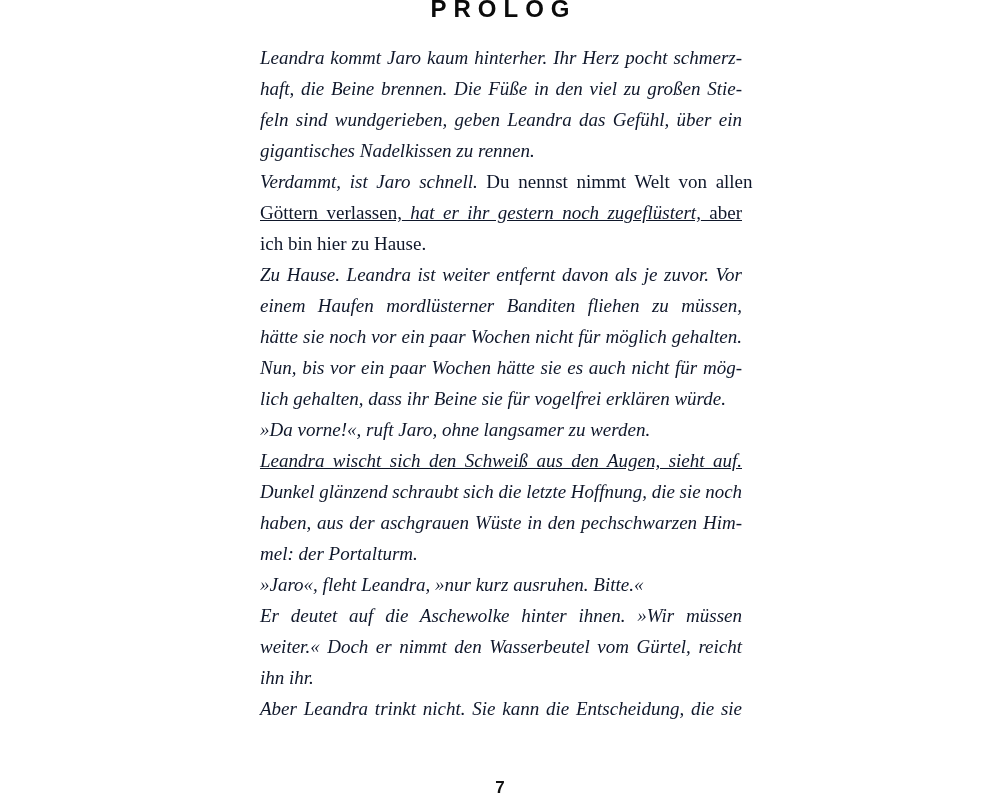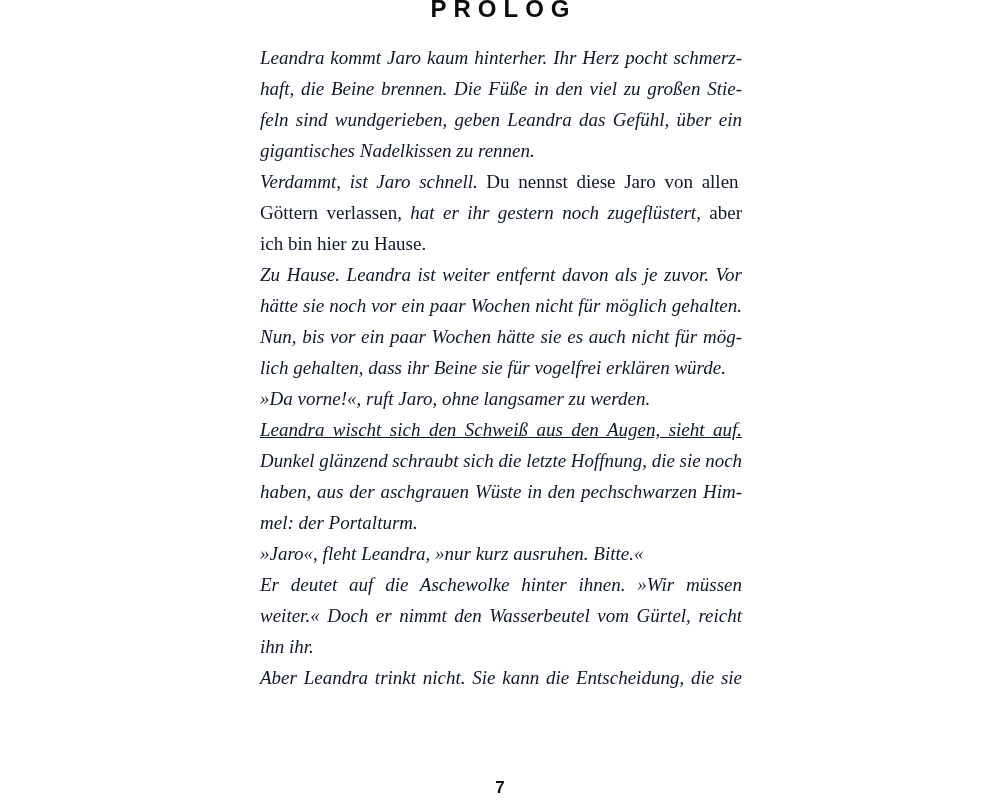--- a/index.html
+++ b/index.html
@@ -55,24 +55,25 @@
 </head>
 <body>
 
 <div class="page">
   <h1 class="title">PROLOG</h1>
   <div class="column">
       <div class="line justify"><span class="linein" style="word-spacing: 1.21094px;"><span class="italic">Leandra kommt Jaro kaum hinterher. Ihr Herz pocht schmerz-</span></span></div>
       <div class="line justify"><span class="linein" style="word-spacing: 1.97443px;"><span class="italic">haft, die Beine brennen. Die Füße in den viel zu großen Stie-</span></span></div>
       <div class="line justify"><span class="linein" style="word-spacing: 2.59766px;"><span class="italic">feln sind wundgerieben, geben Leandra das Gefühl, über ein</span></span></div>
       <div class="line"><span class="linein"><span class="italic">gigantisches Nadelkissen zu rennen.</span></span></div>
-      <div class="line justify"><span class="linein" style="word-spacing: 3.90451px;"><span class="italic">Verdammt, ist Jaro schnell.</span><span class="roman"> Du nennst diese Jaro von allen</span></span></div>
-      <div class="line justify"><span class="linein" style="word-spacing: 3.65625px;"><span class="roman">Göttern verlassen,</span><span class="italic"> hat er ihr gestern noch zugeflüstert,</span><span class="roman"> aber</span></span></div>
+      <div class="line justify"><span class="linein" style="word-spacing: 3.90451px;"><span class="italic">Verdammt, ist Jaro schnell.</span><span class="roman"> Du nennst nimmt Welt von allen</span></span></div>
+      <div class="line justify"><span class="linein" style="word-spacing: 3.65625px; text-decoration: underline;"><span class="roman">Göttern verlassen,</span><span class="italic"> hat er ihr gestern noch zugeflüstert,</span><span class="roman"> aber</span></span></div>
       <div class="line"><span class="linein"><span class="roman">ich bin hier zu Hause.</span></span></div>
       <div class="line justify"><span class="linein" style="word-spacing: 1.86094px;"><span class="italic">Zu Hause. Leandra ist weiter entfernt davon als je zuvor. Vor</span></span></div>
+      <div class="line justify"><span class="linein" style="word-spacing: 7.71615px;"><span class="italic">einem Haufen mordlüsterner Banditen fliehen zu müssen,</span></span></div>
       <div class="line justify"><span class="linein" style="word-spacing: 0.303125px; text-align: right;"><span class="italic">hätte sie noch vor ein paar Wochen nicht für möglich gehalten.</span></span></div>
       <div class="line justify"><span class="linein" style="word-spacing: 0.954427px; text-align: right;"><span class="italic">Nun, bis vor ein paar Wochen hätte sie es auch nicht für mög-</span></span></div>
       <div class="line"><span class="linein"><span class="italic">lich gehalten, dass ihr Beine sie für vogelfrei erklären würde.</span></span></div>
       <div class="line"><span class="linein"><span class="italic">»Da vorne!«, ruft Jaro, ohne langsamer zu werden.</span></span></div>
       <div class="line justify"><span class="linein" style="word-spacing: 3.69444px; text-decoration: underline;"><span class="italic">Leandra wischt sich den Schweiß aus den Augen, sieht auf.</span></span></div>
       <div class="line justify"><span class="linein" style="transform: scaleX(0.995);"><span class="italic">Dunkel glänzend schraubt sich die letzte Hoffnung, die sie noch</span></span></div>
       <div class="line justify"><span class="linein" style="word-spacing: 1.08203px;"><span class="italic">haben, aus der aschgrauen Wüste in den pechschwarzen Him-</span></span></div>
       <div class="line"><span class="linein"><span class="italic">mel: der Portalturm.</span></span></div>
       <div class="line"><span class="linein"><span class="italic">»Jaro«, fleht Leandra, »nur kurz ausruhen. Bitte.«</span></span></div>
       <div class="line justify"><span class="linein" style="word-spacing: 7.0625px;"><span class="italic">Er deutet auf die Aschewolke hinter ihnen. »Wir müssen</span></span></div>

